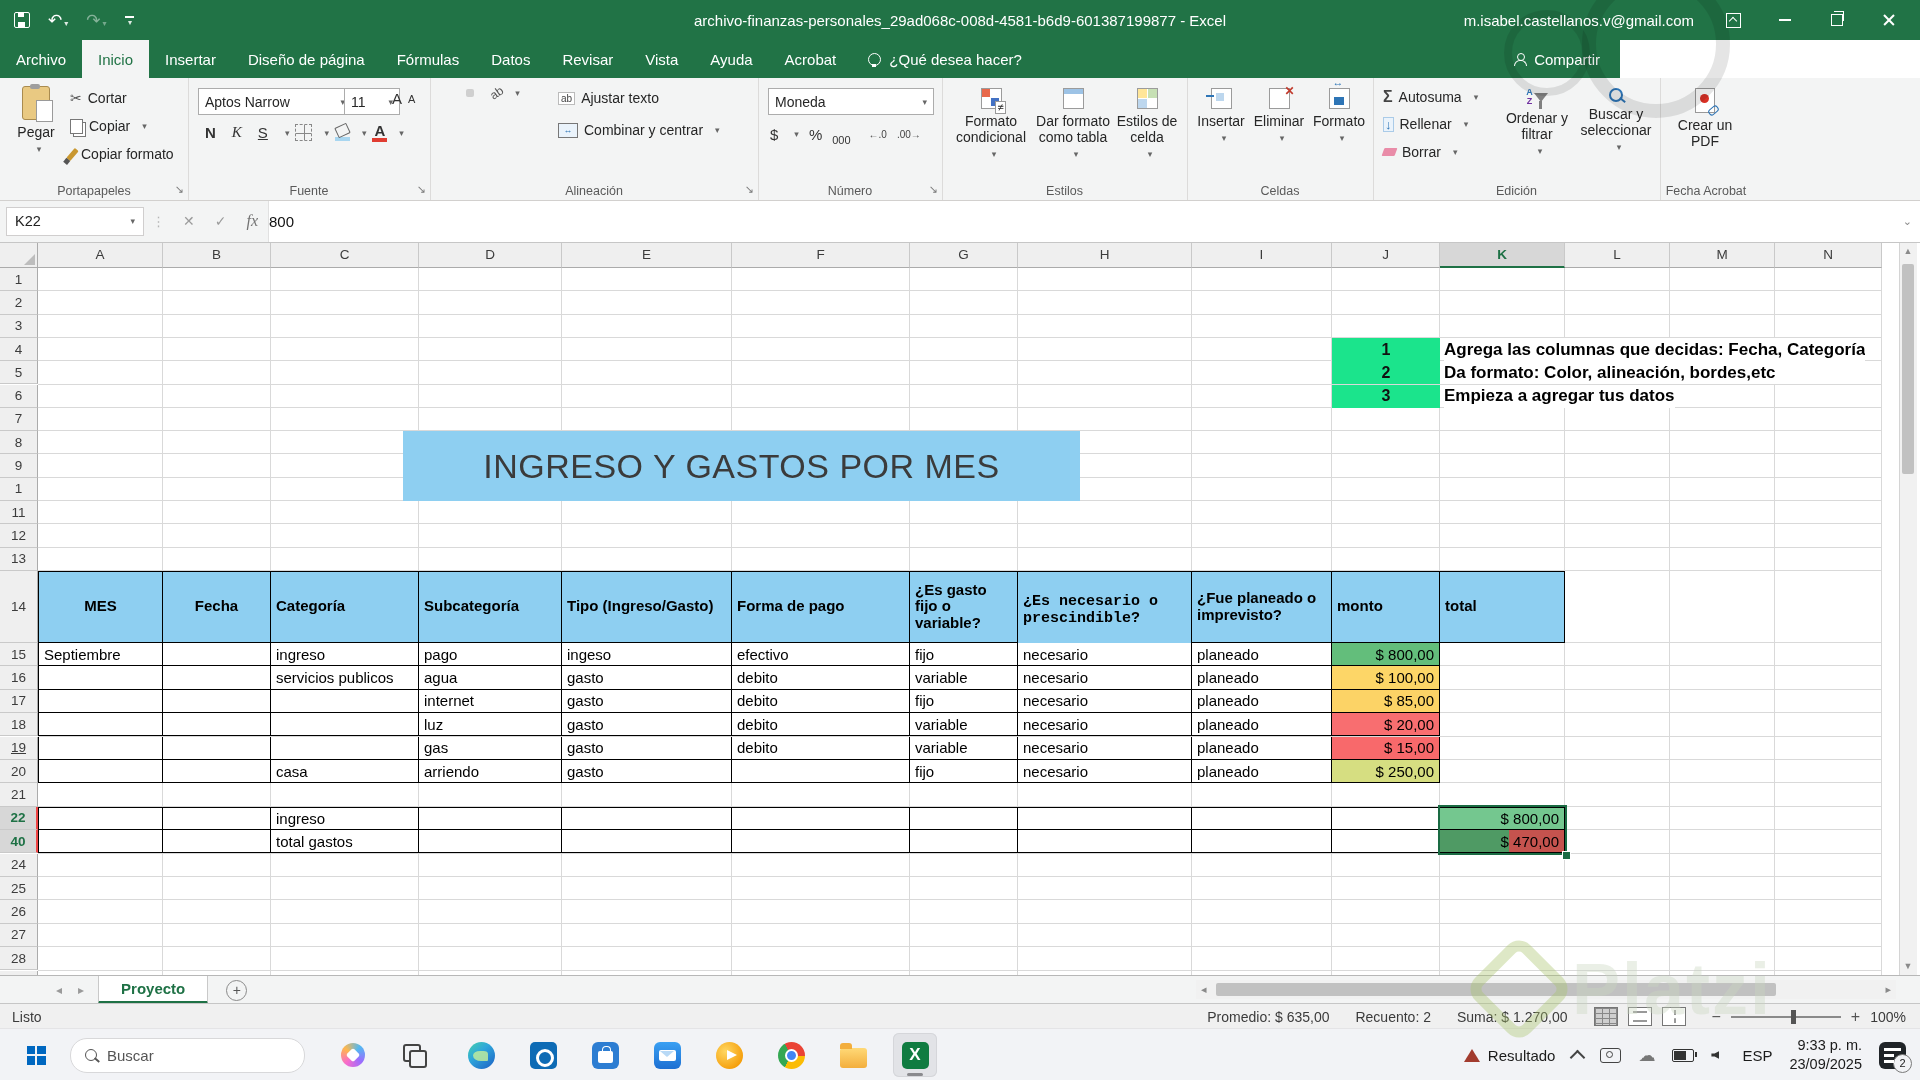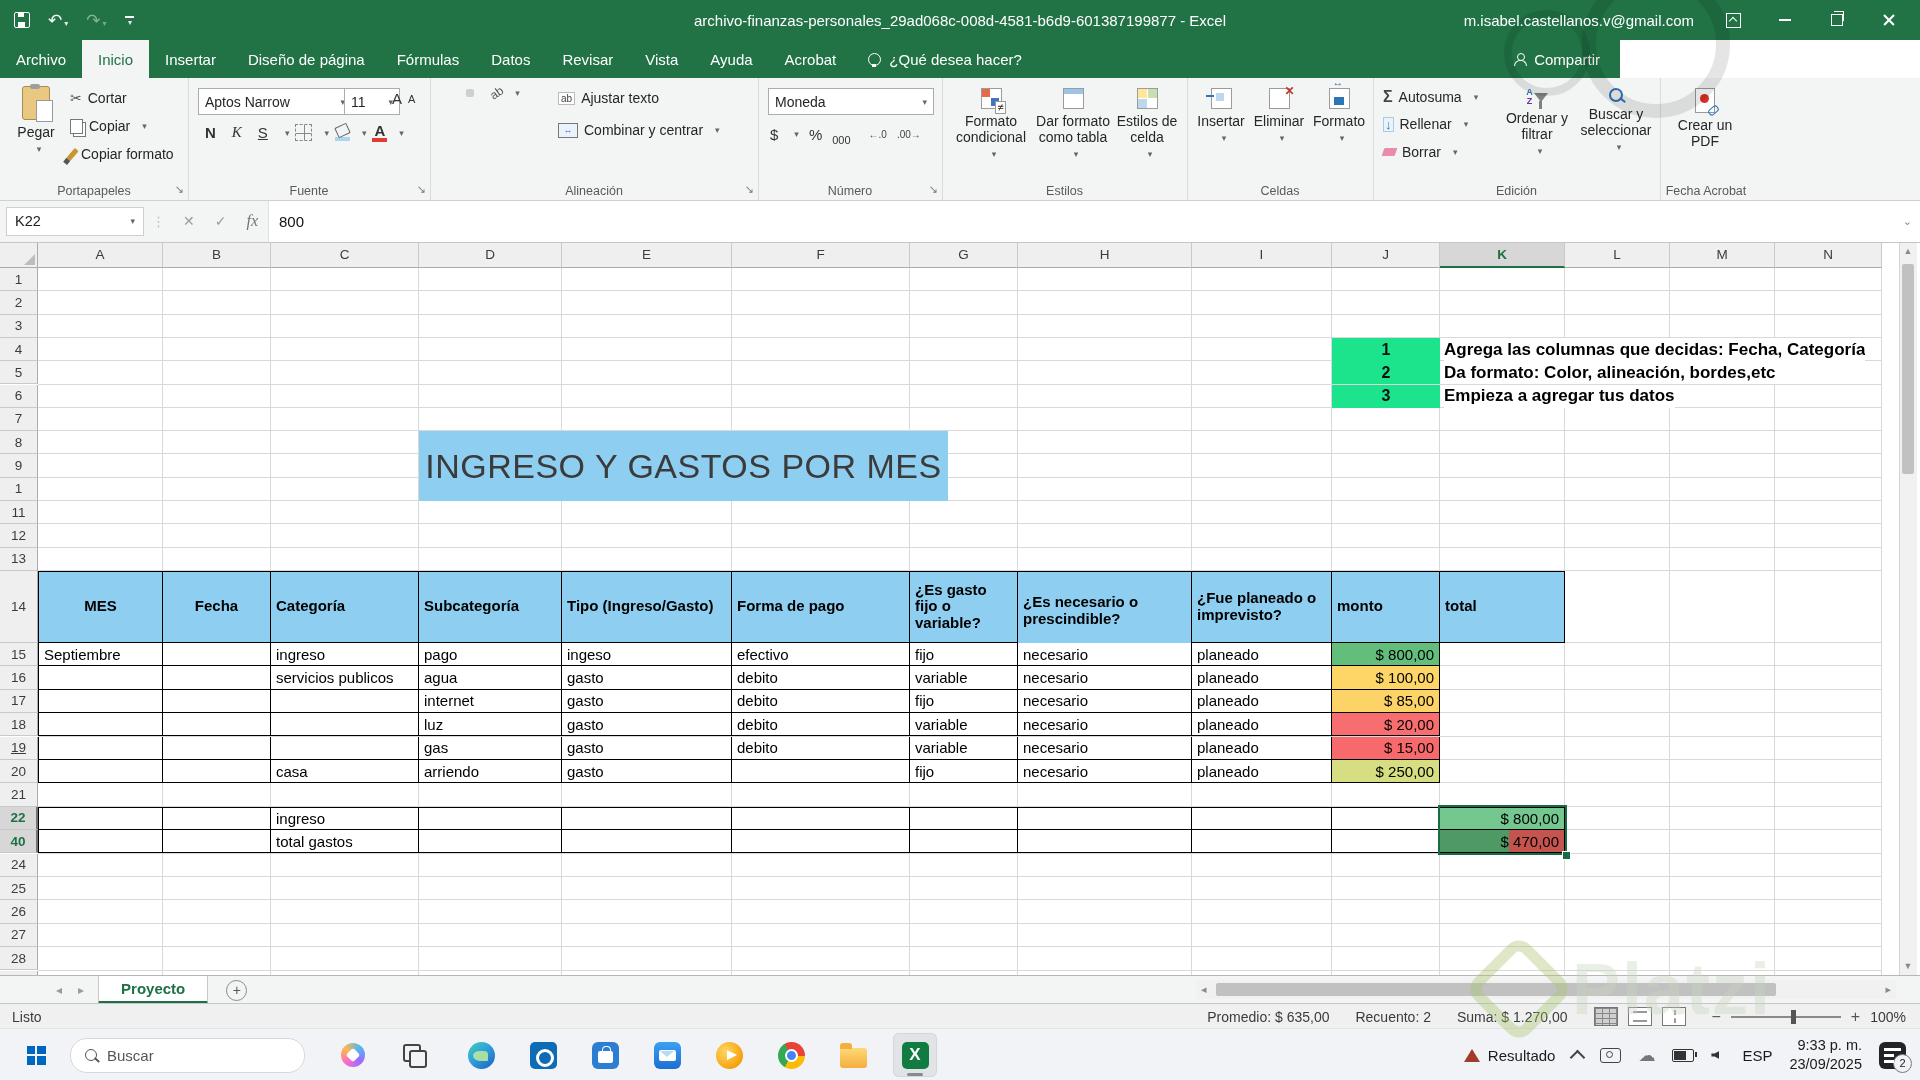--- a/index.html
+++ b/index.html
@@ -97,30 +97,30 @@
   .pdf-ic::before{content:"";position:absolute;left:4px;top:5px;width:9px;height:9px;background:#D93025;border-radius:50%;}
   .pdf-ic::after{content:"";position:absolute;right:-5px;bottom:-2px;width:9px;height:5px;border:1.6px solid #2E75B6;border-radius:3px;transform:rotate(-40deg);}
   .two-line{width:86px;}
 
   
   .formulabar{position:absolute;left:0;top:200px;width:1920px;height:42px;background:#F3F4F4;border-bottom:1px solid #C6C6C6;display:flex;align-items:center;z-index:17;}
   .namebox{width:120px;height:27px;background:#fff;border:1px solid #D0CECE;margin-left:6px;display:flex;align-items:center;padding:0 8px;font-size:14.5px;color:#222;justify-content:space-between;}
   .fb-sep{color:#B5B5B5;font-size:13px;margin:0 8px;}
   .fb-btn{color:#9B9B9B;font-size:14px;margin:0 10px;}
   .fx{font-style:italic;font-family:"Liberation Serif",serif;color:#737373;font-size:16px;margin:0 10px;}
-  .fb-input{flex:1;height:100%;background:#fff;border-left:1px solid #E1E1E1;display:flex;align-items:center;padding-left:10px;font-size:15px;color:#111;}
+  .fb-input{flex:1;height:100%;background:#fff;border-left:1px solid #E1E1E1;display:flex;align-items:center;font-size:15px;color:#111;}
   .fb-exp{color:#8a8a8a;font-size:11px;padding:0 8px;background:#fff;height:100%;display:flex;align-items:center;}
 
   
   #sheet{position:absolute;left:0;top:242px;width:1920px;height:733px;background:#fff;overflow:hidden;z-index:10;}
   .ch,.rh{position:absolute;background:#EFEFEF;display:flex;align-items:center;justify-content:center;font-size:13.5px;color:#3C3C3C;box-sizing:border-box;}
   .ch{top:0;height:26px;border-right:1px solid #C9C9C9;border-bottom:1px solid #ABABAB;}
   .rh{left:0;width:38px;border-right:1px solid #ABABAB;border-bottom:1px solid #C9C9C9;}
   .ch.sel{background:#D7D7D7;border-bottom:2px solid #1E7145;color:#1E7145;font-weight:bold;}
-  .rh.sel{background:#D7D7D7;border-right:2px solid #737373;color:#1E7145;font-weight:bold;}
+  .rh.sel{background:#D7D7D7;border-right:2px solid #ef4444;color:#1E7145;font-weight:bold;}
   .corner{position:absolute;left:0;top:0;width:38px;height:26px;background:#EFEFEF;border-right:1px solid #ABABAB;border-bottom:1px solid #ABABAB;box-sizing:border-box;}
   .corner::after{content:"";position:absolute;right:2px;bottom:2px;border-bottom:11px solid #BDBDBD;border-left:11px solid transparent;}
   .gl{position:absolute;background:#D9D9D9;}
   .tcell{position:absolute;display:flex;align-items:center;font-size:15px;color:#000;box-sizing:border-box;padding:0 5px;white-space:nowrap;background:#fff;border-right:1px solid #000;border-bottom:1px solid #000;overflow:hidden;}
   .tcell.bl{border-left:1px solid #000;} .tcell.bt{border-top:1px solid #000;}
   .thead{background:#8ECFF1;font-weight:bold;white-space:normal;line-height:1.12;overflow:hidden;}
   .tright{justify-content:flex-end;}
   .tcenter{justify-content:center;text-align:center;}
   .banner{position:absolute;background:#8ECFF1;display:flex;align-items:center;justify-content:center;font-size:34px;font-weight:500;color:#3B3B3B;letter-spacing:.5px;z-index:3;}
   .notecell{position:absolute;background:#1BE48C;display:flex;align-items:center;justify-content:center;font-weight:bold;font-size:16px;color:#111;}
@@ -557,29 +557,29 @@
       <div class="rh" style="top: 658.3px; height: 23.4px;">26</div>
       <div class="rh" style="top: 681.7px; height: 23.4px;">27</div>
       <div class="rh" style="top: 705.1px; height: 23.4px;">28</div>
       <div class="rh" style="top: 728.5px; height: 23.4px;">29</div>
       <div class="notecell" style="left: 1332px; top: 95.9px; width: 108px; height: 23.3px;">1</div>
       <div class="notetext" style="left: 1444px; top: 95.9px; height: 23.3px; max-width: 436px;">Agrega las columnas que decidas: Fecha, Categoría</div>
       <div class="notecell" style="left: 1332px; top: 119.2px; width: 108px; height: 23.3px;">2</div>
       <div class="notetext" style="left: 1444px; top: 119.2px; height: 23.3px; max-width: 436px;">Da formato: Color, alineación, bordes,etc</div>
       <div class="notecell" style="left: 1332px; top: 142.5px; width: 108px; height: 23.3px;">3</div>
       <div class="notetext" style="left: 1444px; top: 142.5px; height: 23.3px; max-width: 436px;">Empieza a agregar tus datos</div>
-      <div class="banner" style="left: 419px; top: 189.1px; width: 529px; height: 69.9px;">INGRESO Y GASTOS POR MES</div>
+      <div class="banner" style="left: 403px; top: 189.1px; width: 677px; height: 69.9px;">INGRESO Y GASTOS POR MES</div>
       <div class="tcell thead bt bl tcenter" style="left: 38px; top: 328.9px; width: 125px; height: 72px;">MES</div>
       <div class="tcell thead bt tcenter" style="left: 163px; top: 328.9px; width: 108px; height: 72px;">Fecha</div>
       <div class="tcell thead bt" style="left: 271px; top: 328.9px; width: 148px; height: 72px;">Categoría</div>
       <div class="tcell thead bt" style="left: 419px; top: 328.9px; width: 143px; height: 72px;">Subcategoría</div>
       <div class="tcell thead bt" style="left: 562px; top: 328.9px; width: 170px; height: 72px;">Tipo (Ingreso/Gasto)</div>
       <div class="tcell thead bt" style="left: 732px; top: 328.9px; width: 178px; height: 72px;">Forma de pago</div>
       <div class="tcell thead bt" style="left: 910px; top: 328.9px; width: 108px; height: 72px;">¿Es gasto fijo o variable?</div>
-      <div class="tcell thead bt" style="left: 1018px; top: 328.9px; width: 174px; height: 80px;">¿Es necesario o prescindible?</div>
+      <div class="tcell thead bt" style="left: 1018px; top: 328.9px; width: 174px; height: 80px; font-family: Liberation Mono, monospace;">¿Es necesario o prescindible?</div>
       <div class="tcell thead bt" style="left: 1192px; top: 328.9px; width: 140px; height: 72px;">¿Fue planeado o imprevisto?</div>
       <div class="tcell thead bt" style="left: 1332px; top: 328.9px; width: 108px; height: 72px;">monto</div>
       <div class="tcell thead bt" style="left: 1440px; top: 328.9px; width: 125px; height: 72px;">total</div>
       <div class="tcell bl" style="left: 38px; top: 400.9px; width: 125px; height: 23.4px;">Septiembre</div>
       <div class="tcell" style="left: 163px; top: 400.9px; width: 108px; height: 23.4px;"></div>
       <div class="tcell" style="left: 271px; top: 400.9px; width: 148px; height: 23.4px;">ingreso</div>
       <div class="tcell" style="left: 419px; top: 400.9px; width: 143px; height: 23.4px;">pago</div>
       <div class="tcell" style="left: 562px; top: 400.9px; width: 170px; height: 23.4px;">ingeso</div>
       <div class="tcell" style="left: 732px; top: 400.9px; width: 178px; height: 23.4px;">efectivo</div>
       <div class="tcell" style="left: 910px; top: 400.9px; width: 108px; height: 23.4px;">fijo</div>

